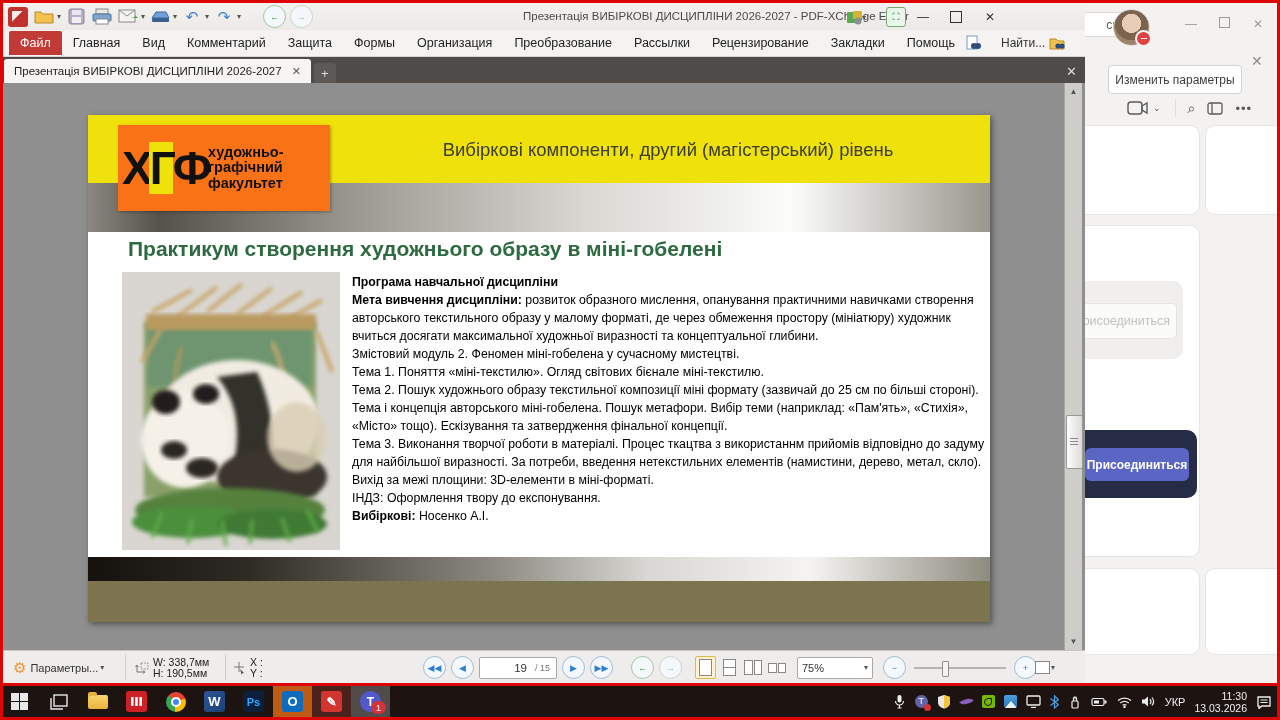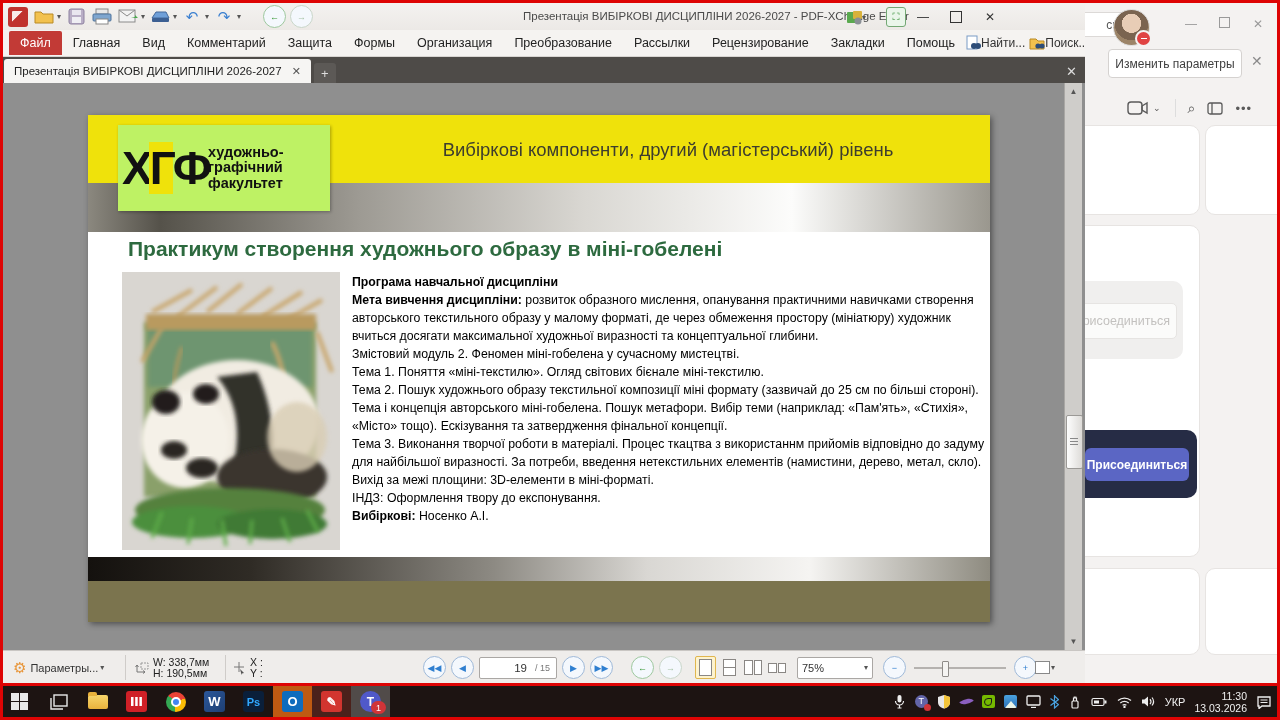--- a/index.html
+++ b/index.html
@@ -21,21 +21,21 @@
   .winbtn{position:absolute;top:5px;width:30px;height:18px;display:flex;align-items:center;justify-content:center;
           color:#333;font-size:12px;}
   .fullscr{width:18px;height:18px;background:#eaf6ea;border:1px solid #74a874;border-radius:3px;
            color:#2e8b2e;font-size:10px;display:flex;align-items:center;justify-content:center;}
   
   .menubar{left:3px;top:30px;width:1082px;height:27px;background:#f5f3f1;display:flex;align-items:center;
            font-size:12.5px;color:#222;border-bottom:1px solid #d8d5d2;box-sizing:border-box;}
   .menu-item{padding:5px 11px;}
   .menu-item.active{background:#c23a36;color:#fff;border-radius:2px 2px 0 0;margin-left:6px;}
   .menu-right{margin-left:auto;display:flex;align-items:center;gap:4px;padding-right:86px;}
-  .mr-btn{display:flex;align-items:center;gap:0;font-size:12px;color:#333;}
+  .mr-btn{display:flex;align-items:center;gap:20px;font-size:12px;color:#333;}
   
   .tabbar{left:3px;top:57px;width:1082px;height:26px;background:#4e4b48;display:flex;align-items:flex-end;}
   .tab{height:24px;background:#f6f5f3;display:flex;align-items:center;gap:10px;padding:0 10px;
        font-size:11.5px;color:#222;border-radius:3px 3px 0 0;margin-left:1px;}
   .tab-close{color:#555;font-size:11px;}
   .tab-new{width:22px;height:20px;margin-left:3px;background:#5c5956;color:#ddd;display:flex;align-items:center;
            justify-content:center;font-size:13px;border-radius:3px 3px 0 0;}
   .doc-close{margin-left:auto;margin-right:8px;margin-bottom:4px;color:#ddd;font-size:13px;}
   
   .docarea{left:3px;top:83px;width:1082px;height:567px;background:#8f8f8f;overflow:hidden;}
@@ -44,21 +44,21 @@
   .vs-thumb{position:absolute;left:1px;top:332px;width:15px;height:52px;background:linear-gradient(90deg,#fdfdfd,#dddbd8);
             border:1px solid #9b9996;border-radius:2px;}
   .vs-thumb::after{content:"";position:absolute;left:3px;top:22px;width:8px;height:1px;background:#888;
             box-shadow:0 3px 0 #888,0 6px 0 #888;}
   
   .slide{position:absolute;left:85px;top:32px;width:902px;height:507px;background:#fff;
          box-shadow:2px 2px 6px rgba(0,0,0,.45);}
   .band-yellow{position:absolute;left:0;top:0;width:902px;height:68px;background:#efe20b;}
   .band-silver{position:absolute;left:0;top:68px;width:902px;height:49px;
        background:linear-gradient(90deg,#8b887f 0%,#55524a 8%,#9d9a93 30%,#d9d7d2 55%,#fcfcfb 78%,#9a978e 100%);}
-  .logo-box{position:absolute;left:30px;top:10px;width:212px;height:86px;background:#bef264;
+  .logo-box{position:absolute;left:30px;top:10px;width:212px;height:86px;background:#f97316;
             box-shadow:1px 1px 3px rgba(0,0,0,.3);display:flex;align-items:center;padding:4px;box-sizing:border-box;}
   .logo-acr{font-size:46px;font-weight:bold;color:#111;letter-spacing:-4px;line-height:1;}
   .logo-acr .mid{background:#efe20b;padding:0 1px;}
   .logo-txt{font-size:14.5px;font-weight:bold;color:#111;line-height:1.08;}
   .banner-title{position:absolute;left:280px;top:24px;width:600px;text-align:center;
                 font-size:18.5px;color:#3d3d2e;}
   .slide-title{position:absolute;left:40px;top:122px;font-size:21px;font-weight:bold;color:#2d6a3f;}
   .slide-img{position:absolute;left:34px;top:157px;width:218px;height:278px;}
   .slide-text{position:absolute;left:264px;top:158px;width:636px;font-size:12.3px;line-height:18px;color:#000;}
   .slide-text p{margin:0;}
@@ -118,21 +118,21 @@
   .sa-btn-partial{position:absolute;left:-34px;top:9px;width:86px;height:25px;background:#fff;
       border:1px solid #dcd9d7;border-radius:4px;display:flex;align-items:center;justify-content:flex-end;
       padding-right:8px;font-size:12px;color:#555;box-sizing:border-box;}
   .avatar{position:absolute;left:28px;top:6px;width:35px;height:35px;border-radius:50%;
       background:radial-gradient(circle at 50% 38%,#e8cdb6 0 34%,#7a6450 35% 60%,#9c8468 61%);
       border:1px solid #ddd;}
   .avatar .mute{position:absolute;right:-3px;bottom:-2px;width:13px;height:13px;border-radius:50%;background:#e04343;
       border:2px solid #f4f2f1;display:flex;align-items:center;justify-content:center;}
   .mute::after{content:"";width:6px;height:1.5px;background:#fff;}
   .sa-winbtn{position:absolute;top:14px;color:#9a9a9a;font-size:12px;}
-  .sa-params{position:absolute;left:23px;top:46px;width:132px;height:27px;background:#fff;border:1px solid #d5d2d0;
+  .sa-params{position:absolute;left:23px;top:62px;width:132px;height:27px;background:#fff;border:1px solid #d5d2d0;
       border-radius:4px;display:flex;align-items:center;justify-content:center;font-size:12px;color:#3e3e3e;}
   .sa-x{position:absolute;left:166px;top:50px;color:#8a8a8a;font-size:14px;}
   .sa-iconrow{position:absolute;left:0;top:94px;width:192px;height:22px;display:flex;align-items:center;}
   .sa-joinpanel{position:absolute;left:-14px;top:427px;width:126px;height:68px;background:#262c45;border-radius:10px;}
   .sa-joinbtn{position:absolute;left:14px;top:18px;width:104px;height:33px;background:#5b66c4;border-radius:6px;
       color:#fff;font-size:12px;font-weight:bold;display:flex;align-items:center;justify-content:center;}
   .sa-graypanel{position:absolute;left:-14px;top:278px;width:112px;height:78px;background:#f0efee;border-radius:10px;}
   .sa-disabled{position:absolute;left:8px;top:22px;width:96px;height:34px;background:#fbfbfa;border:1px solid #e6e4e2;
       border-radius:5px;overflow:hidden;display:flex;align-items:center;}
   .sa-disabled span{position:absolute;right:6px;font-size:12.5px;color:#c3c1bf;white-space:nowrap;}

